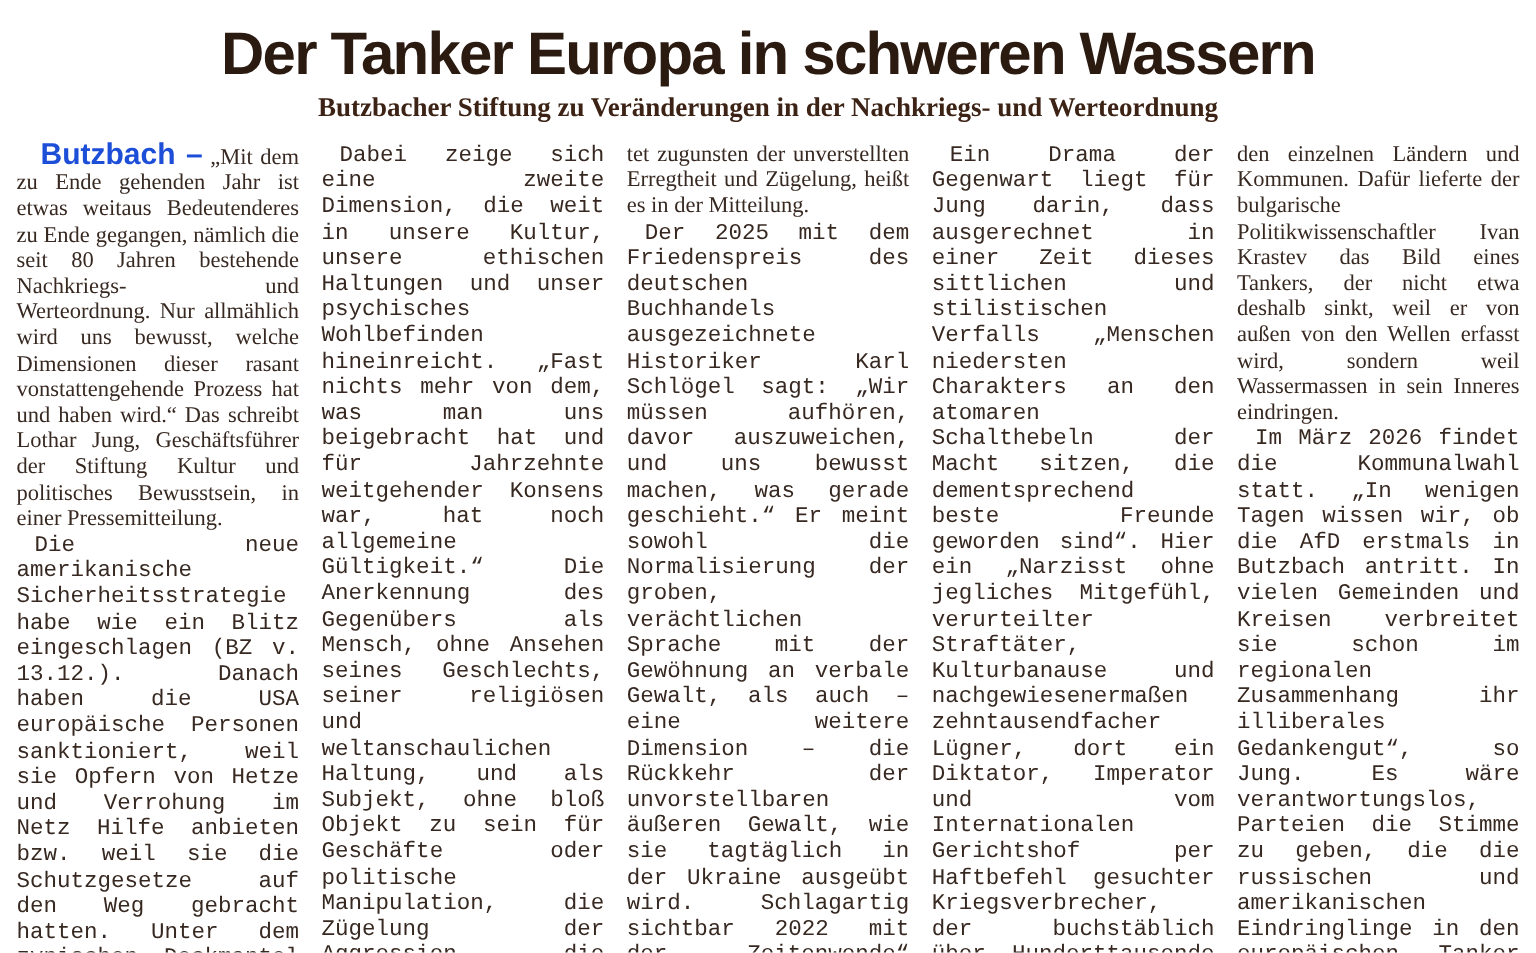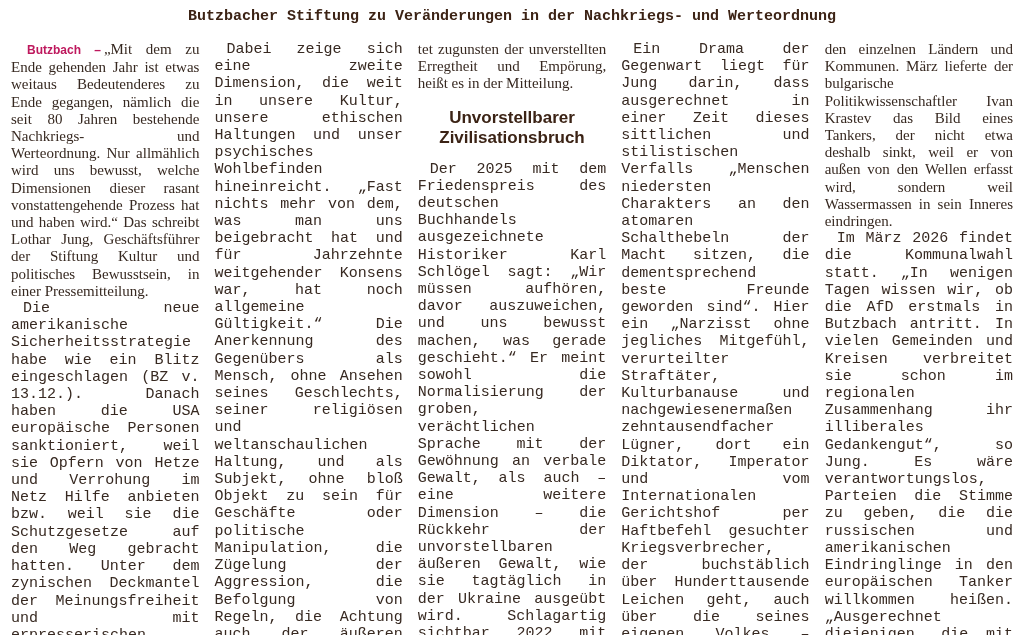--- a/index.html
+++ b/index.html
@@ -27,23 +27,23 @@
     margin: 8px 0 2px 0;
     font-family: "Liberation Sans", sans-serif;
     font-weight: bold;
     font-size: 40px;
     line-height: 44px;
     letter-spacing: -1.2px;
     color: #2b1a10;
   }
   .article-subtitle {
     margin: 0 0 13px 0;
-    font-family: Liberation Mono, monospace;
+    font-family: Liberation Serif, serif;
     font-weight: bold;
-    font-size: 15px;
+    font-size: 18px;
     line-height: 22px;
     color: #3c2315;
   }
   .columns {
     display: flex;
     gap: 15px;
     text-align: justify;
     font-size: 15px;
     line-height: 17.2px;
     hyphens: auto;
@@ -60,22 +60,22 @@
   .para.indent {
     text-indent: 12px;
     font-family: Liberation Mono, monospace;
   }
   .para.jlast {
     text-align-last: justify;
   }
   .dateline {
     font-family: "Liberation Sans", sans-serif;
     font-weight: bold;
-    font-size: 12px;
-    color: #be185d;
+    font-size: 20px;
+    color: #1d4ed8;
     margin-right: 0.25em;
     padding-left: 16px;
   }
   .subhead {
     font-family: "Liberation Sans", sans-serif;
     font-weight: bold;
     font-size: 17px;
     line-height: 20px;
     text-align: center;
     text-align-last: center;
@@ -84,46 +84,46 @@
     text-indent: 0;
     hyphens: none;
   }
 </style>
 </head>
 <body>
 
 <div class="page">
 
   <header class="article-header">
+    <h1 class="article-title">Der Tanker Europa in schweren Wassern</h1>
     <h2 class="article-subtitle">Butzbacher Stiftung zu Veränderungen in der Nachkriegs- und Werteordnung</h2>
   </header>
 
   <main class="columns">
 
     <section class="col">
       <p class="para"><b class="dateline">Butzbach –</b><span>„Mit dem zu Ende gehenden Jahr ist etwas weitaus Bedeutenderes zu Ende gegangen, nämlich die seit 80 Jahren bestehende Nachkriegs- und Werteordnung. Nur allmählich wird uns bewusst, welche Dimensionen dieser rasant vonstattengehende Prozess hat und haben wird.“ Das schreibt Lothar Jung, Geschäftsführer der Stiftung Kultur und politisches Bewusstsein, in einer Pressemitteilung.</span></p>
       <p class="para indent jlast">Die neue amerikanische Sicherheitsstrategie habe wie ein Blitz eingeschlagen (BZ v. 13.12.). Danach haben die USA europäische Personen sanktioniert, weil sie Opfern von Hetze und Verrohung im Netz Hilfe anbieten bzw. weil sie die Schutzgesetze auf den Weg gebracht hatten. Unter dem zynischen Deckmantel der Meinungsfreiheit und mit erpresserischen Methoden möchte man verhindern, „dass durch Maßnahmen hierzulande die rücksichtslosen Geschäfte der amerikani-</p>
     </section>
 
     <section class="col">
       <p class="para indent jlast">Dabei zeige sich eine zweite Dimension, die weit in unsere Kultur, unsere ethischen Haltungen und unser psychisches Wohlbefinden hineinreicht. „Fast nichts mehr von dem, was man uns beigebracht hat und für Jahrzehnte weitgehender Konsens war, hat noch allgemeine Gültigkeit.“ Die Anerkennung des Gegenübers als Mensch, ohne Ansehen seines Geschlechts, seiner religiösen und weltanschaulichen Haltung, und als Subjekt, ohne bloß Objekt zu sein für Geschäfte oder politische Manipulation, die Zügelung der Aggression, die Befolgung von Regeln, die Achtung auch der äußeren Formen des Umgangs. Und nicht zuletzt das Offenhalten der Möglichkeit, dass die anderen vielleicht auch recht haben könnten, abgewogen und entschieden durch Argumente – doch auch die werden missach-</p>
     </section>
 
     <section class="col">
-      <p class="para">tet zugunsten der unverstellten Erregtheit und Empörung, heißt es in der Mitteilung.</p>
-      <h3 class="subhead">Unvorstellbarer Zivilisationsbruch</h3>
+      <p class="para">tet zugunsten der unverstellten Erregtheit und Zügelung, heißt es in der Mitteilung.</p>
       <p class="para indent">Der 2025 mit dem Friedenspreis des deutschen Buchhandels ausgezeichnete Historiker Karl Schlögel sagt: „Wir müssen aufhören, davor auszuweichen, und uns bewusst machen, was gerade geschieht.“ Er meint sowohl die Normalisierung der groben, verächtlichen Sprache mit der Gewöhnung an verbale Gewalt, als auch – eine weitere Dimension – die Rückkehr der unvorstellbaren äußeren Gewalt, wie sie tagtäglich in der Ukraine ausgeübt wird. Schlagartig sichtbar 2022 mit der „Zeitenwende“ durch den Überfall Russlands auf die Ukraine, wütete sie aber schon seit 2014 auf der Krim und im Donbass. „Der Zivilisationsbruch findet statt im mehrfachen Sinn des Wortes.“</p>
     </section>
 
     <section class="col">
       <p class="para indent">Ein Drama der Gegenwart liegt für Jung darin, dass ausgerechnet in einer Zeit dieses sittlichen und stilistischen Verfalls „Menschen niedersten Charakters an den atomaren Schalthebeln der Macht sitzen, die dementsprechend beste Freunde geworden sind“. Hier ein „Narzisst ohne jegliches Mitgefühl, verurteilter Straftäter, Kulturbanause und nachgewiesenermaßen zehntausendfacher Lügner, dort ein Diktator, Imperator und vom Internationalen Gerichtshof per Haftbefehl gesuchter Kriegsverbrecher, der buchstäblich über Hunderttausende Leichen geht, auch über die seines eigenen Volkes – über ihn sagt Tino Chrupalla (AfD): ‚Putin hat mir nichts getan.‘“ Ohnmacht und Verzweiflung machen sich breit, wenn man zusehen muss, wie alles Anständige, Menschliche, Moralische auch von oben zersetzt und zerstört wird.</p>
       <p class="para indent jlast">Gleichzeitig wirke die Dimension der inneren Zersetzung in</p>
     </section>
 
     <section class="col">
-      <p class="para">den einzelnen Ländern und Kommunen. März lieferte der bulgarische Politikwissenschaftler Ivan Krastev das Bild eines Tankers, der nicht etwa deshalb sinkt, weil er von außen von den Wellen erfasst wird, sondern weil Wassermassen in sein Inneres eindringen.</p>
+      <p class="para">den einzelnen Ländern und Kommunen. Dafür lieferte der bulgarische Politikwissenschaftler Ivan Krastev das Bild eines Tankers, der nicht etwa deshalb sinkt, weil er von außen von den Wellen erfasst wird, sondern weil Wassermassen in sein Inneres eindringen.</p>
       <p class="para indent">Im März 2026 findet die Kommunalwahl statt. „In wenigen Tagen wissen wir, ob die AfD erstmals in Butzbach antritt. In vielen Gemeinden und Kreisen verbreitet sie schon im regionalen Zusammenhang ihr illiberales Gedankengut“, so Jung. Es wäre verantwortungslos, Parteien die Stimme zu geben, die die russischen und amerikanischen Eindringlinge in den europäischen Tanker willkommen heißen. „Ausgerechnet diejenigen, die mit dem Vaterland hausieren gehen, erweisen sich als die größten Verräter desselben.“</p>
       <p class="para indent"><span>Jung schließt mit einem Appell für Aufmerksamkeit, Mut und Engagement.</span></p>
     </section>
 
   </main>
 
 </div>
 
 </body></html>

